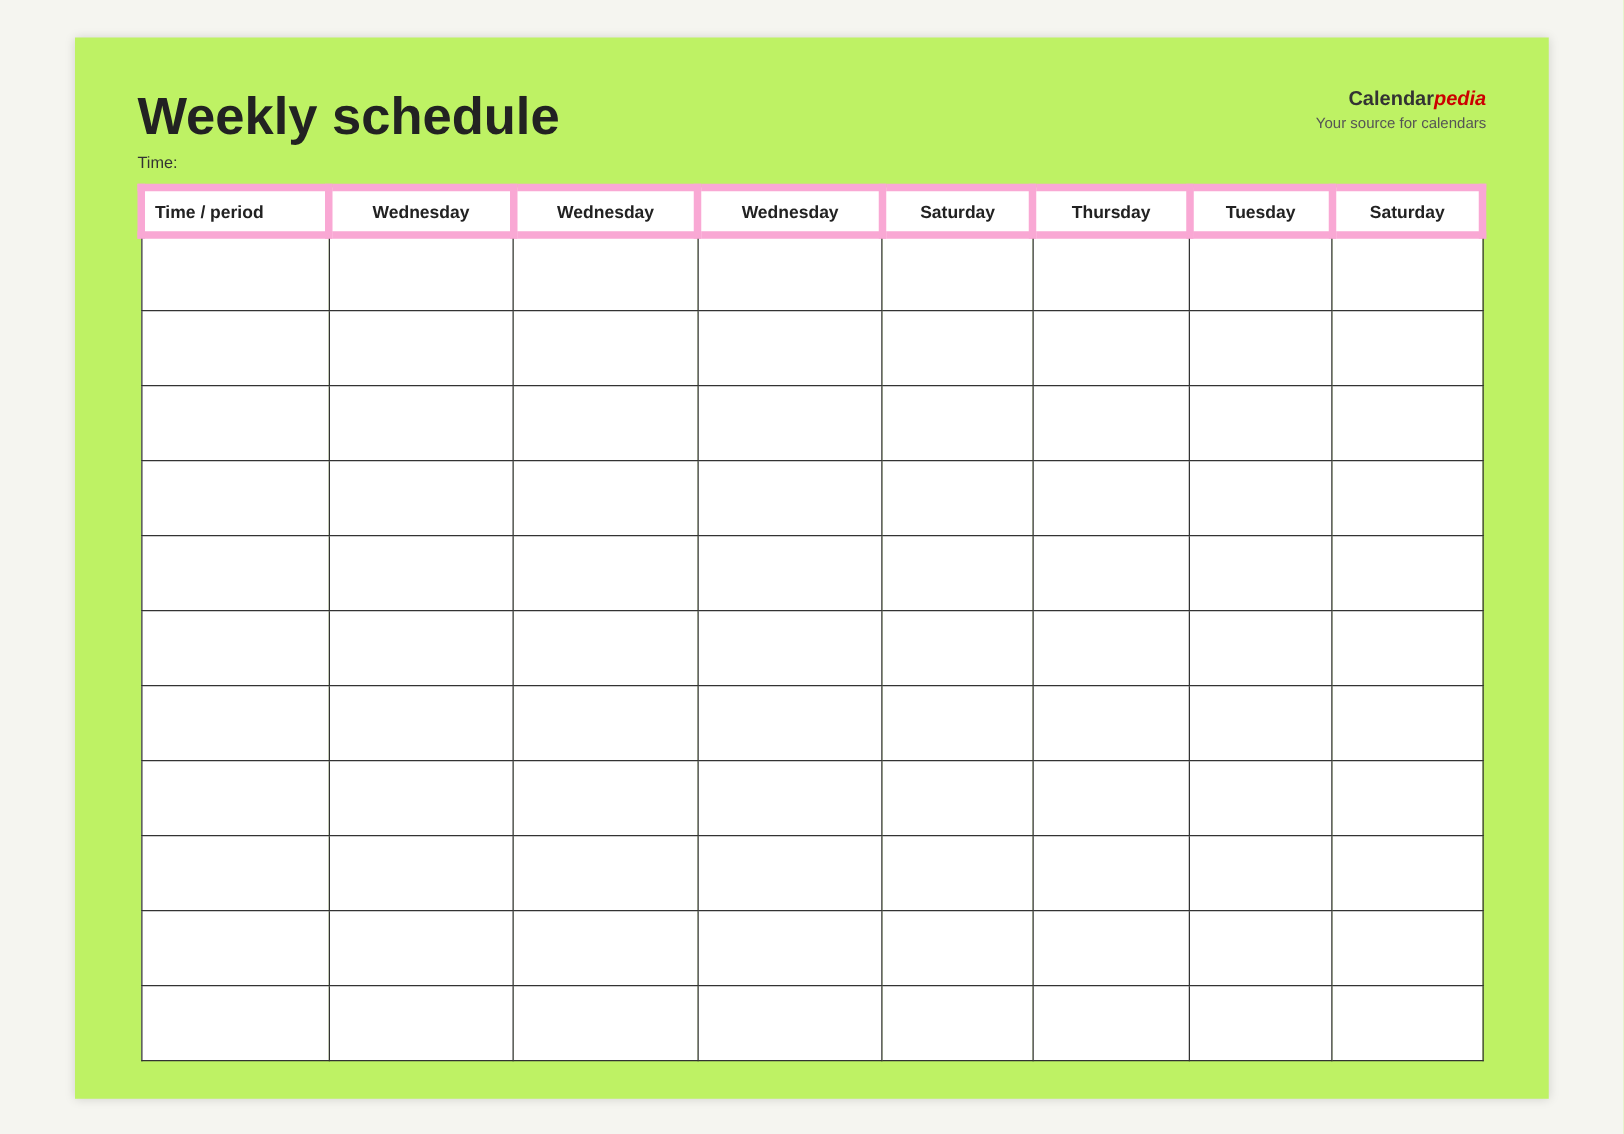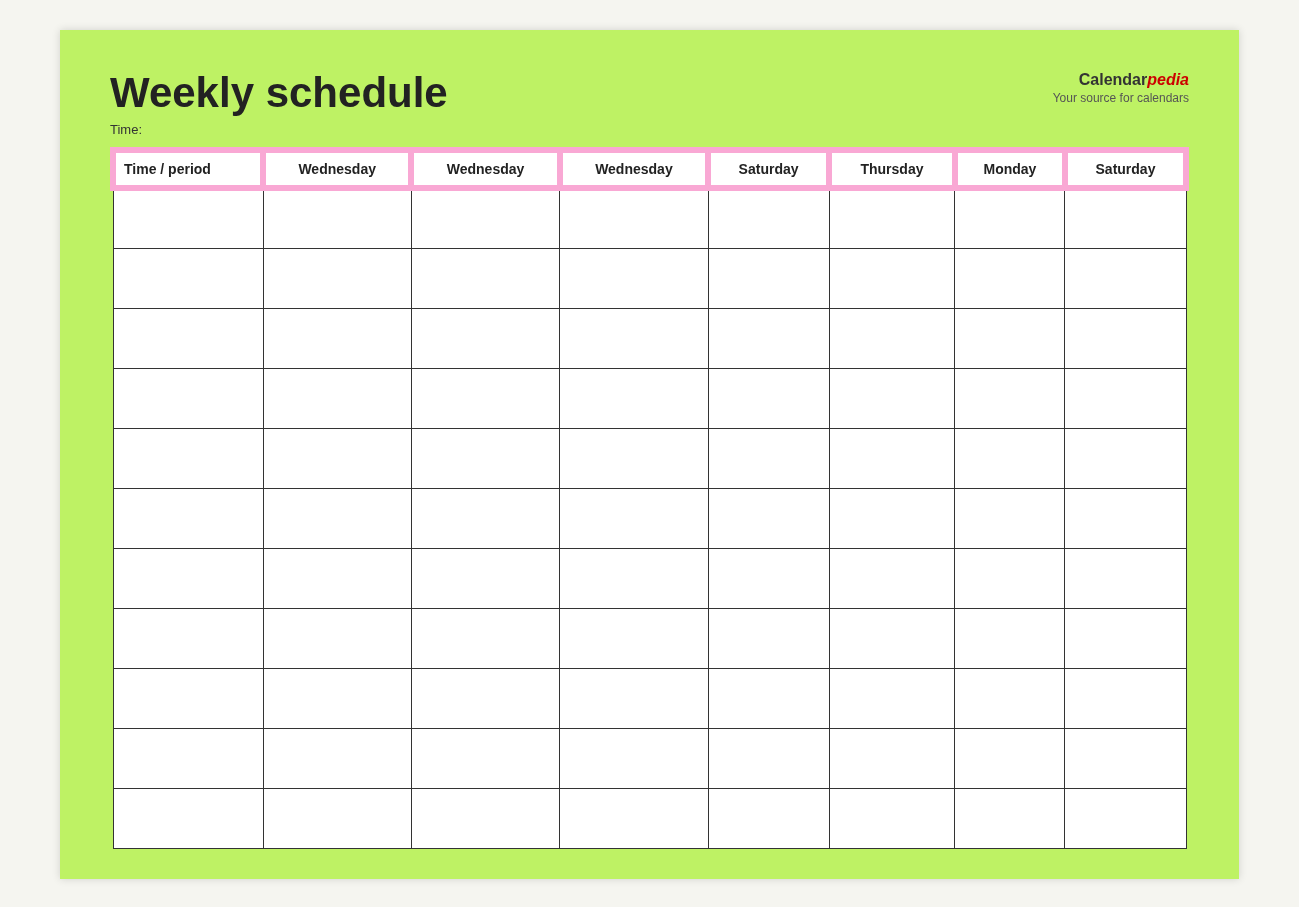--- a/index.html
+++ b/index.html
@@ -137,21 +137,21 @@
 
   <table class="schedule-table">
     <thead>
       <tr>
         <th class="time-header">Time / period</th>
         <th>Wednesday</th>
         <th>Wednesday</th>
         <th>Wednesday</th>
         <th>Saturday</th>
         <th>Thursday</th>
-        <th>Monday</th>
+        <th>Tuesday</th>
         <th>Saturday</th>
       </tr>
     </thead>
     <tbody id="table-body">
     <tr>
           <td class="time-cell"></td>
           <td></td>
           <td></td>
           <td></td>
           <td></td>

